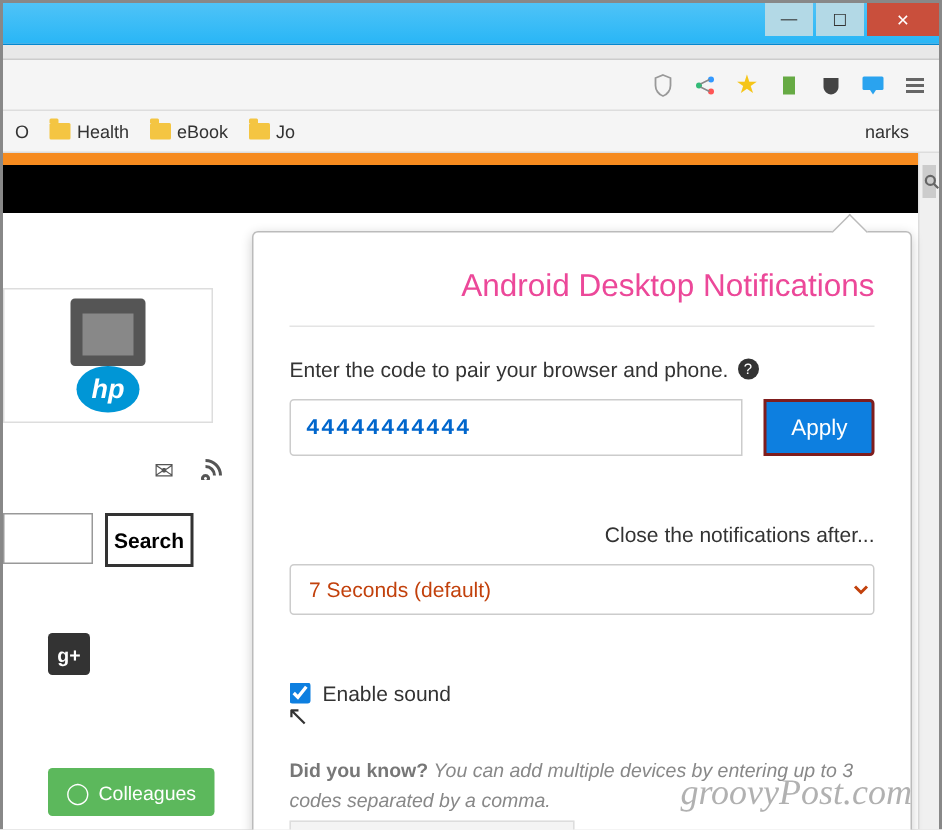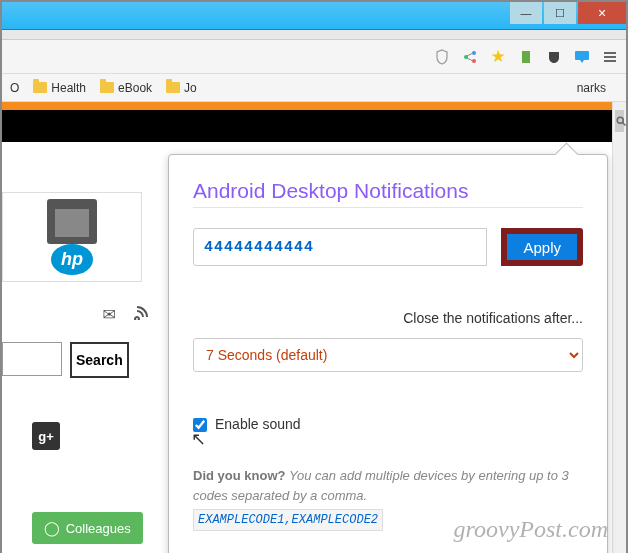--- a/index.html
+++ b/index.html
@@ -28,30 +28,30 @@
     .printer-img::after { content:''; position:absolute; top:10px; left:8px; width:34px; height:28px; background:#888; }
     .hp-logo { width: 42px; height: 42px; border-radius: 50%; background: #0096d6; color: #fff; font-style: italic; font-weight: bold; display: flex; align-items: center; justify-content: center; font-size: 18px; }
     .icon-row { position: absolute; top: 196px; left: 0; width: 160px; height: 32px; display: flex; justify-content: flex-end; gap: 18px; padding-right: 12px; color: #555; font-size: 16px; align-items: center; }
     .searchrow { position: absolute; top: 240px; left: 0; display: flex; gap: 8px; }
     .search-input { width: 60px; height: 34px; border: 1px solid #999; }
     .search-btn { height: 36px; padding: 0 4px; border: 2px solid #333; background: #fff; font-weight: bold; font-size: 14px; }
     .gplus { position: absolute; top: 320px; left: 30px; width: 28px; height: 28px; background: #333; border-radius: 3px; color: #fff; display: flex; align-items: center; justify-content: center; font-size: 13px; font-weight: bold; }
     .colleagues { position: absolute; top: 410px; left: 30px; background: #5cb85c; color: #fff; padding: 8px 12px; border-radius: 3px; font-size: 13px; display: flex; align-items: center; gap: 6px; }
     .popup { position: absolute; top: 52px; left: 166px; width: 440px; height: 482px; background: #fff; border: 1px solid #bbb; border-radius: 4px; box-shadow: 0 2px 8px rgba(0,0,0,.2); padding: 24px; }
     .popup::before { content:''; position:absolute; top:-9px; right:32px; width:16px; height:16px; background:#fff; border-left:1px solid #bbb; border-top:1px solid #bbb; transform:rotate(45deg); }
-    .popup-title { font-size: 21px; color: #8b5cf6; font-weight: normal; margin-bottom: 4px; }
+    .popup-title { font-size: 21px; color: #ec4899; font-weight: normal; margin-bottom: 14px; text-align: right; }
     .hr { border: none; border-top: 1px solid #e4e4e4; margin-bottom: 20px; }
     .label-row { font-size: 14px; color: #333; margin-bottom: 12px; display: flex; align-items: center; gap: 6px; }
     .q-icon { width: 14px; height: 14px; border-radius: 50%; background: #333; color: #fff; font-size: 10px; display: flex; align-items: center; justify-content: center; }
     .pair-row { display: flex; margin-bottom: 44px; gap: 14px; }
     .code-input { flex: 1; height: 38px; border: 1px solid #ccc; border-radius: 3px 0 0 3px; padding: 0 10px; font-family: 'Courier New', monospace; color: #0066cc; font-weight: bold; font-size: 15px; letter-spacing: 1px; }
-    .apply-btn { height: 38px; padding: 0 16px; background: #0d7fe0; color: #fff; border: 6px solid #7f1d1d; border-radius: 0 3px 3px 0; font-size: 15px; }
+    .apply-btn { height: 38px; padding: 0 16px; background: #0d7fe0; color: #fff; border: 2px solid #7f1d1d; border-radius: 0 3px 3px 0; font-size: 15px; }
     .close-label { font-size: 14px; color: #333; margin-bottom: 12px; text-align: right; }
     .duration-select { width: 100%; height: 34px; border: 1px solid #ccc; border-radius: 3px; padding: 0 8px; font-size: 14px; color: #c2410c; margin-bottom: 44px; background: #fff; }
-    .sound-row { display: flex; align-items: flex-end; gap: 8px; font-size: 14px; color: #333; margin-bottom: 6px; position: relative; }
+    .sound-row { display: flex; align-items: center; gap: 8px; font-size: 14px; color: #333; margin-bottom: 6px; position: relative; }
     .sound-check { width: 14px; height: 14px; accent-color: #0d7fe0; }
     .cursor { position: absolute; top: 12px; left: -2px; font-size: 18px; pointer-events: none; text-shadow: 0 0 2px #fff; }
     .dyk { margin-top: 34px; font-size: 13px; color: #888; line-height: 1.5; }
     .dyk-title { font-weight: bold; color: #777; font-style: normal; }
     .dyk-body { font-style: italic; }
     .dyk-code { display: inline-block; margin-top: 4px; background: #f4f4f4; border: 1px solid #ddd; padding: 1px 4px; font-family: 'Courier New', monospace; color: #0066cc; font-style: italic; font-size: 12px; }
     .watermark { position: absolute; bottom: 10px; right: 18px; font-family: 'Georgia', serif; font-style: italic; font-size: 24px; color: rgba(100,100,100,.5); }
   </style>
 </head>
 <body>
@@ -145,20 +145,24 @@
     </div>
     <div class="gplus">g+</div>
     <div class="colleagues">
       <span style="font-size:14px;">◯</span>
       <span>Colleagues</span>
     </div>
 
     <div class="popup">
       <div class="popup-title">Android Desktop Notifications</div>
       <hr class="hr">
+      <div class="label-row">
+        <span>Enter the code to pair your browser and phone.</span>
+        <span class="q-icon">?</span>
+      </div>
       <div class="pair-row">
         <input class="code-input" value="44444444444" style="">
         <button class="apply-btn">Apply</button>
       </div>
       <div class="close-label">Close the notifications after...</div>
       <select class="duration-select">
         <option>7 Seconds (default)</option>
       </select>
       <div class="sound-row">
         <input type="checkbox" class="sound-check" checked="" style="">

